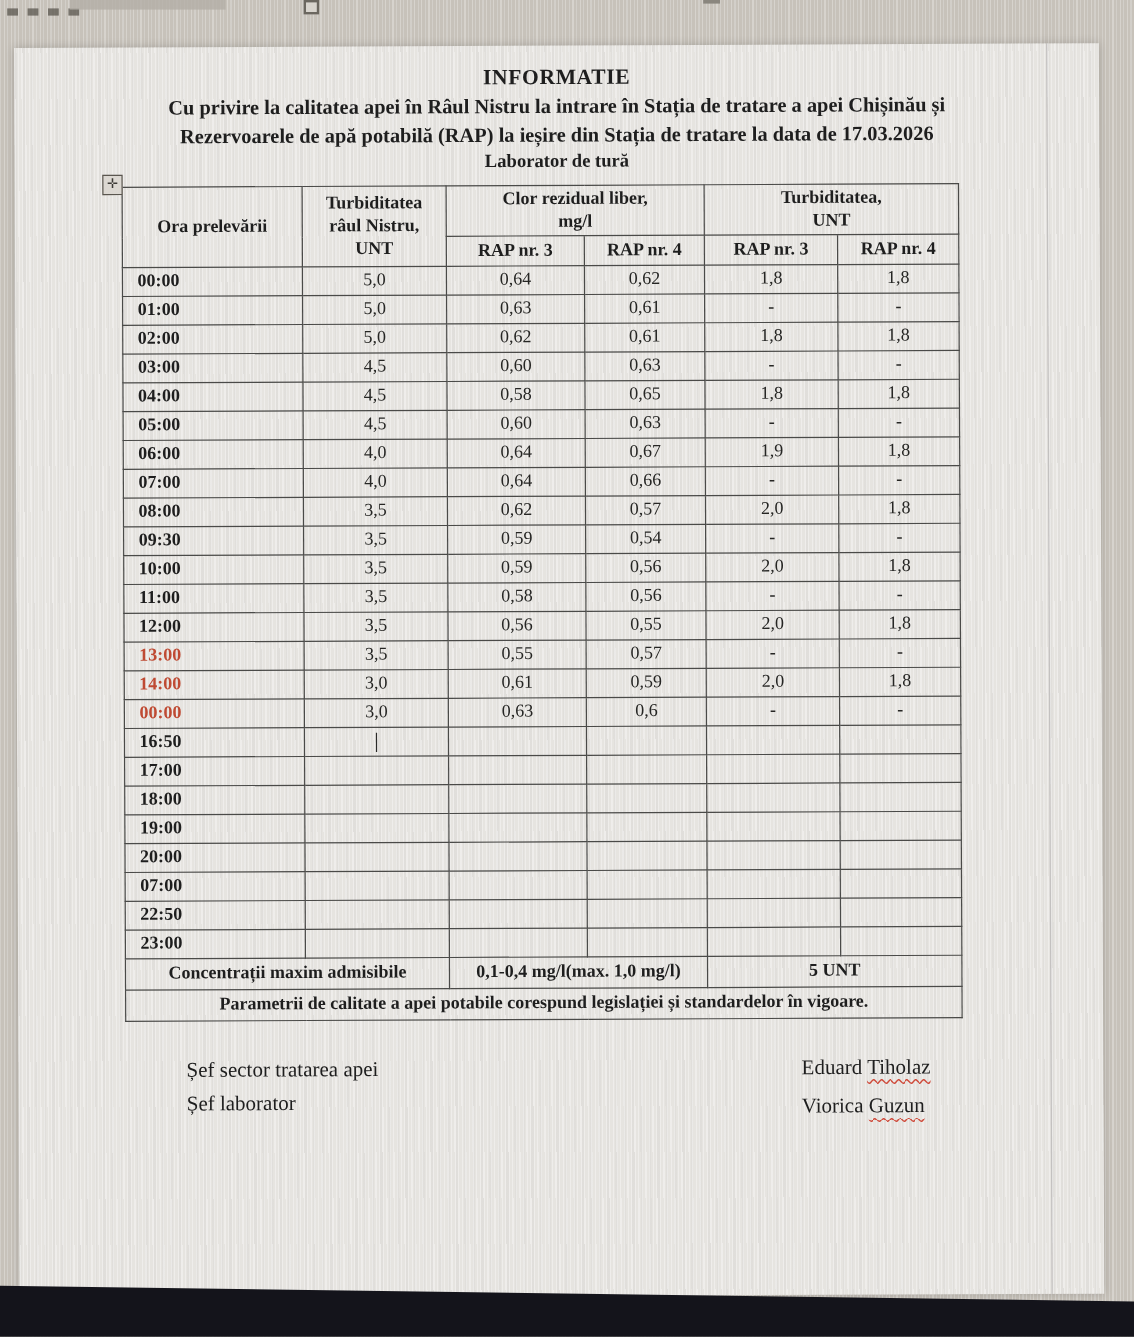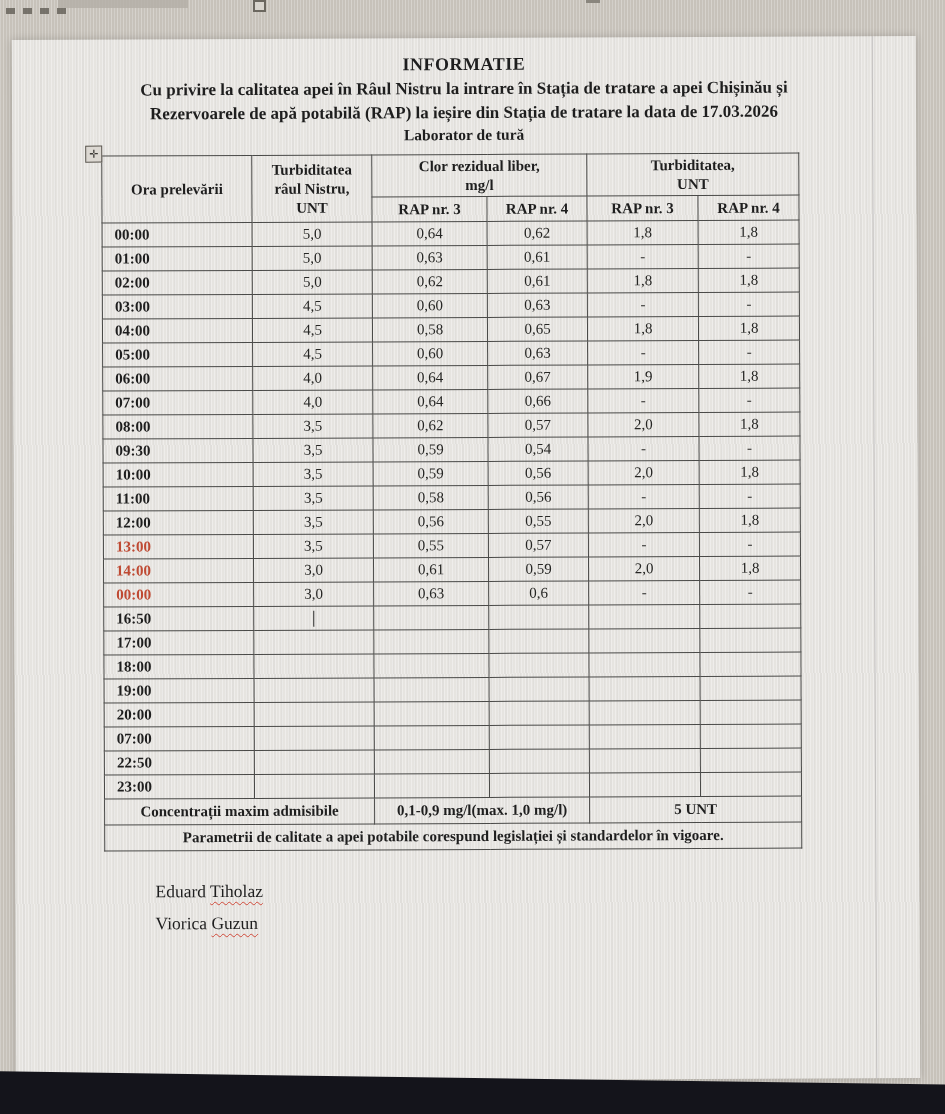--- a/index.html
+++ b/index.html
@@ -311,31 +311,35 @@
     <td class="c-val"></td>
     <td class="c-val"></td>
     <td class="c-val"></td>
     <td class="c-val"></td>
     <td class="c-val"></td>
   </tr>
         </tbody>
       <tfoot>
         <tr>
           <td colspan="2" class="lbl">Concentrații maxim admisibile</td>
-          <td colspan="2">0,1-0,9 mg/l(max. 1,0 mg/l)</td>
+          <td colspan="2">0,1-0,4 mg/l(max. 1,0 mg/l)</td>
           <td colspan="2">5 UNT</td>
         </tr>
         <tr>
           <td colspan="6">Parametrii de calitate a apei potabile corespund legislației și standardelor în vigoare.</td>
         </tr>
       </tfoot>
     </table>
   </div>
 
   <div class="signatures">
+    <div class="sig-roles">
+      <div>Șef sector tratarea apei</div>
+      <div>Șef laborator</div>
+    </div>
     <div class="sig-names">
       <div><span>Eduard</span> <span class="squiggle">Tiholaz</span></div>
       <div><span>Viorica</span> <span class="squiggle">Guzun</span></div>
     </div>
   </div>
 </div>
 
 <div class="bezel"></div>
 
 </body></html>

